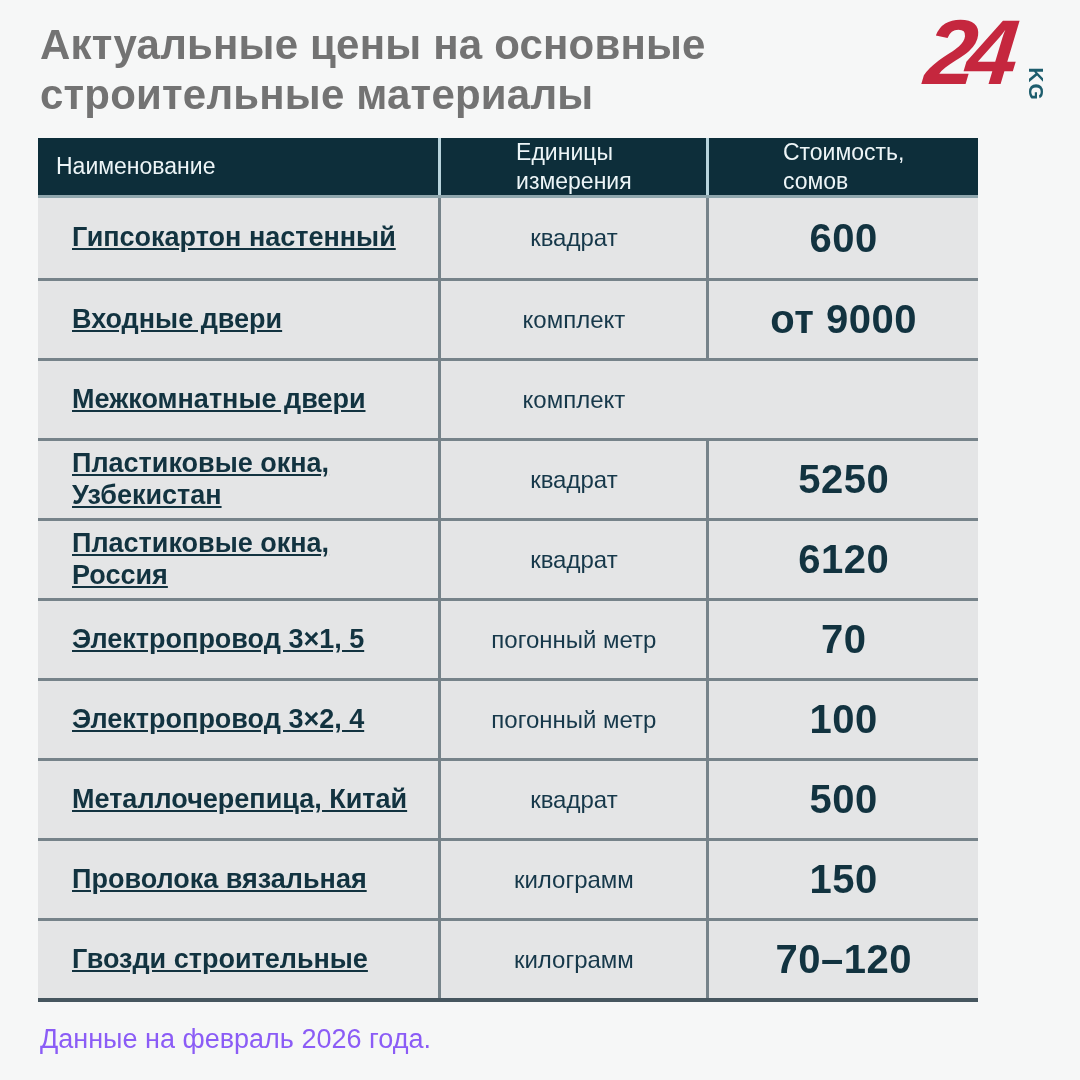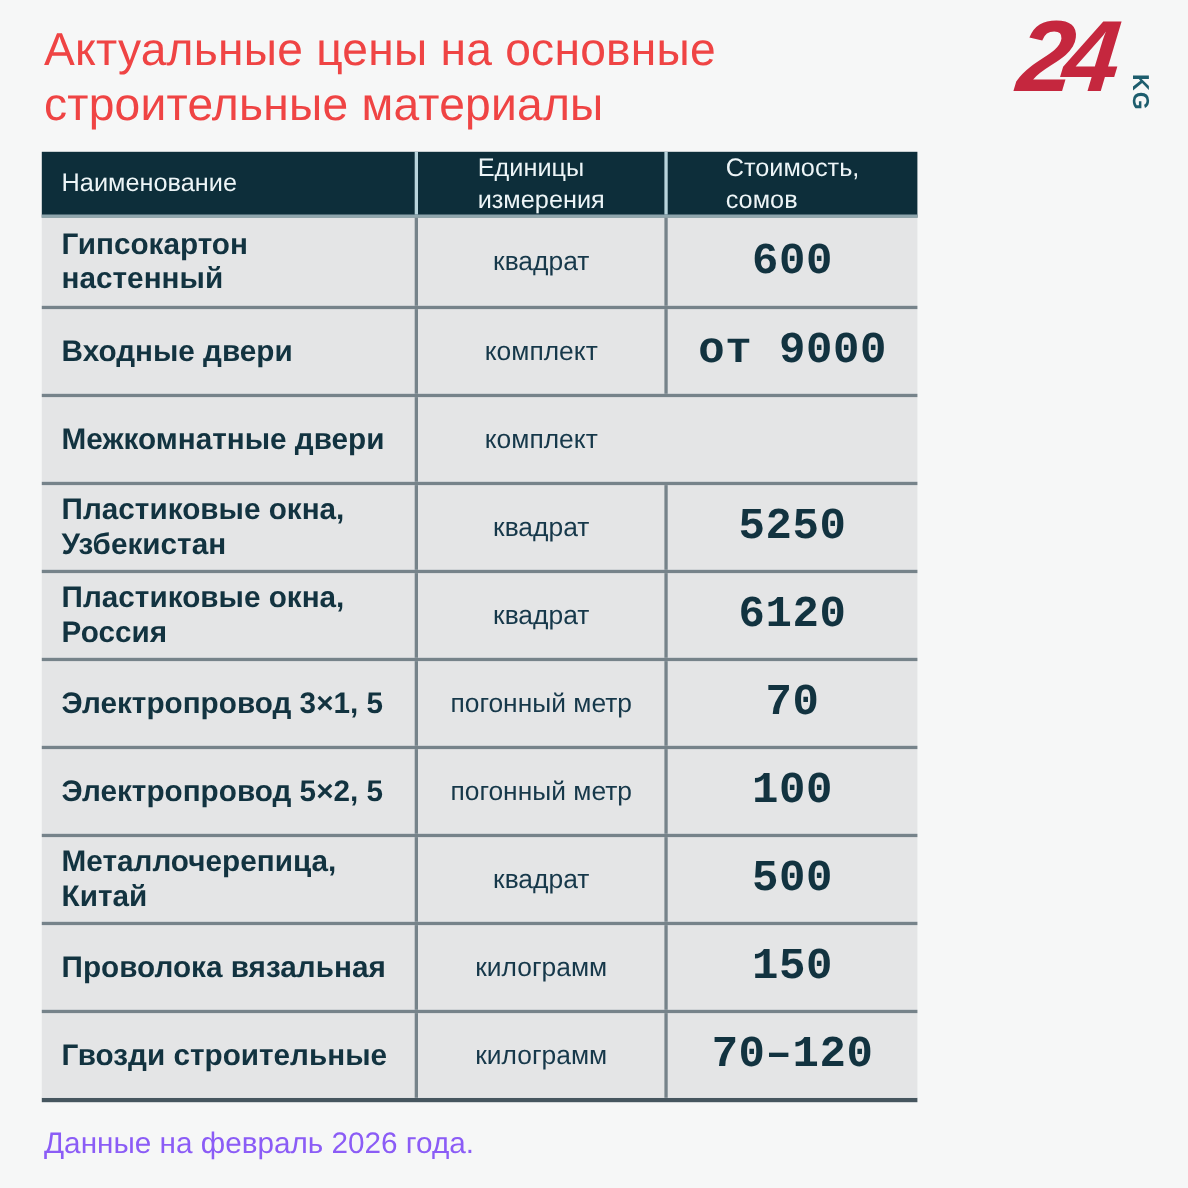--- a/index.html
+++ b/index.html
@@ -16,22 +16,22 @@
   }
 
   
   .page-title {
     position: absolute;
     left: 40px;
     top: 20px;
     margin: 0;
     font-size: 42px;
     line-height: 1.18;
-    font-weight: normal;
-    color: #ef4444;
+    font-weight: bold;
+    color: #737373;
     white-space: pre-line;
     letter-spacing: 0.2px;
   }
 
   .logo {
     position: absolute;
     top: 18px;
     right: 26px;
     width: 128px;
     height: 96px;
@@ -58,21 +58,21 @@
     letter-spacing: 1px;
     transform: rotate(90deg);
     transform-origin: center;
   }
 
   
   .price-table {
     position: absolute;
     left: 38px;
     top: 138px;
-    width: 796px;
+    width: 940px;
   }
   .thead, .trow {
     display: grid;
     grid-template-columns: 42.6% 28.5% 28.9%;
   }
   .thead {
     height: 60px;
     background: #0d2e3a;
     border-bottom: 3px solid #8fa6ad;
   }
@@ -92,43 +92,43 @@
   }
 
   .tbody { border-bottom: 4px solid #46565f; }
   .trow {
     height: 80px;
     background: #e4e5e6;
   }
   .trow + .trow { border-top: 3px solid #76838a; }
   .trow .cell { display: flex; align-items: center; }
   .trow .name {
-    padding-left: 18px;
+    padding-left: 34px;
     padding-right: 8px;
     font-weight: bold;
     font-size: 27px;
     line-height: 1.16;
     color: #123340;
     white-space: pre-line;
+    text-decoration: underline;
   }
   .trow .unit {
     justify-content: center;
     font-size: 24px;
     color: #16384a;
     border-left: 3px solid #76838a;
   }
   .trow .price {
     justify-content: center;
     text-align: center;
     font-weight: bold;
     font-size: 40px;
     letter-spacing: 0.5px;
     color: #123340;
     border-left: 3px solid #76838a;
-    font-family: Liberation Mono, monospace;
   }
 
   
   .footer-note {
     position: absolute;
     left: 40px;
     top: 1024px;
     font-size: 27px;
     color: #8b5cf6;
   }
@@ -186,21 +186,21 @@
     <div class="cell price">6120</div>
   </div>
 
   <div class="trow">
     <div class="cell name">Электропровод 3×1, 5</div>
     <div class="cell unit">погонный метр</div>
     <div class="cell price">70</div>
   </div>
 
   <div class="trow">
-    <div class="cell name">Электропровод 5×2, 5</div>
+    <div class="cell name">Электропровод 3×2, 4</div>
     <div class="cell unit">погонный метр</div>
     <div class="cell price">100</div>
   </div>
 
   <div class="trow">
     <div class="cell name">Металлочерепица, Китай</div>
     <div class="cell unit">квадрат</div>
     <div class="cell price">500</div>
   </div>
 

